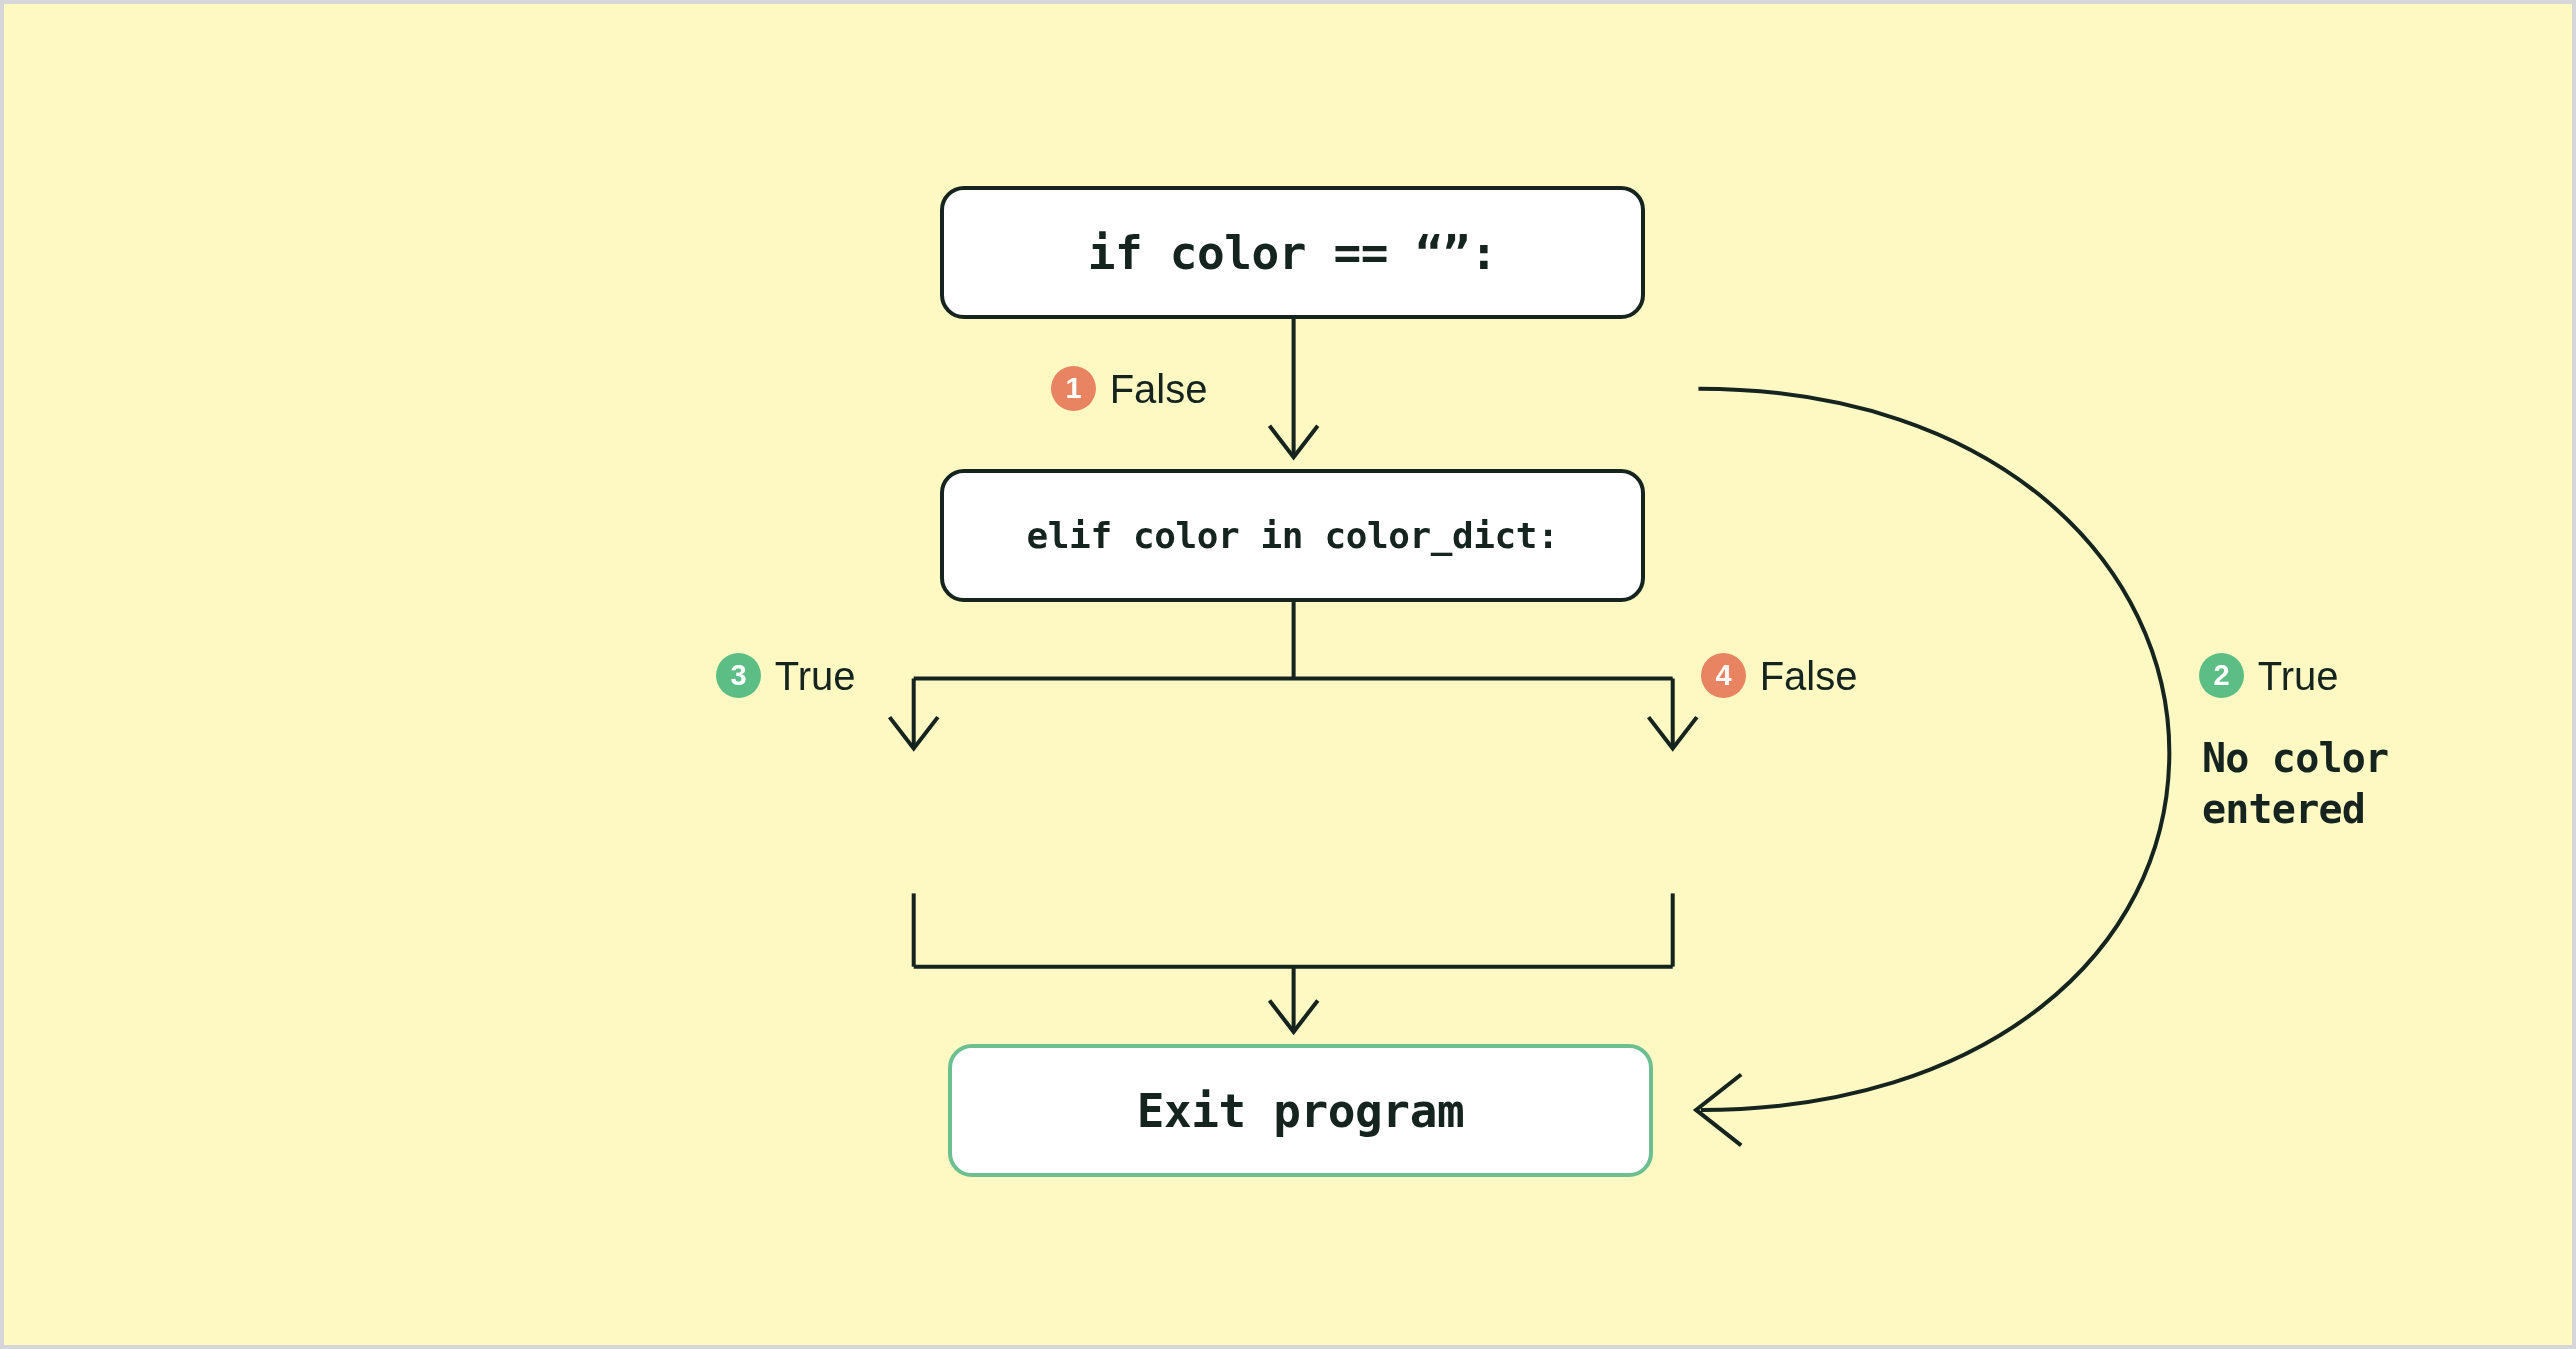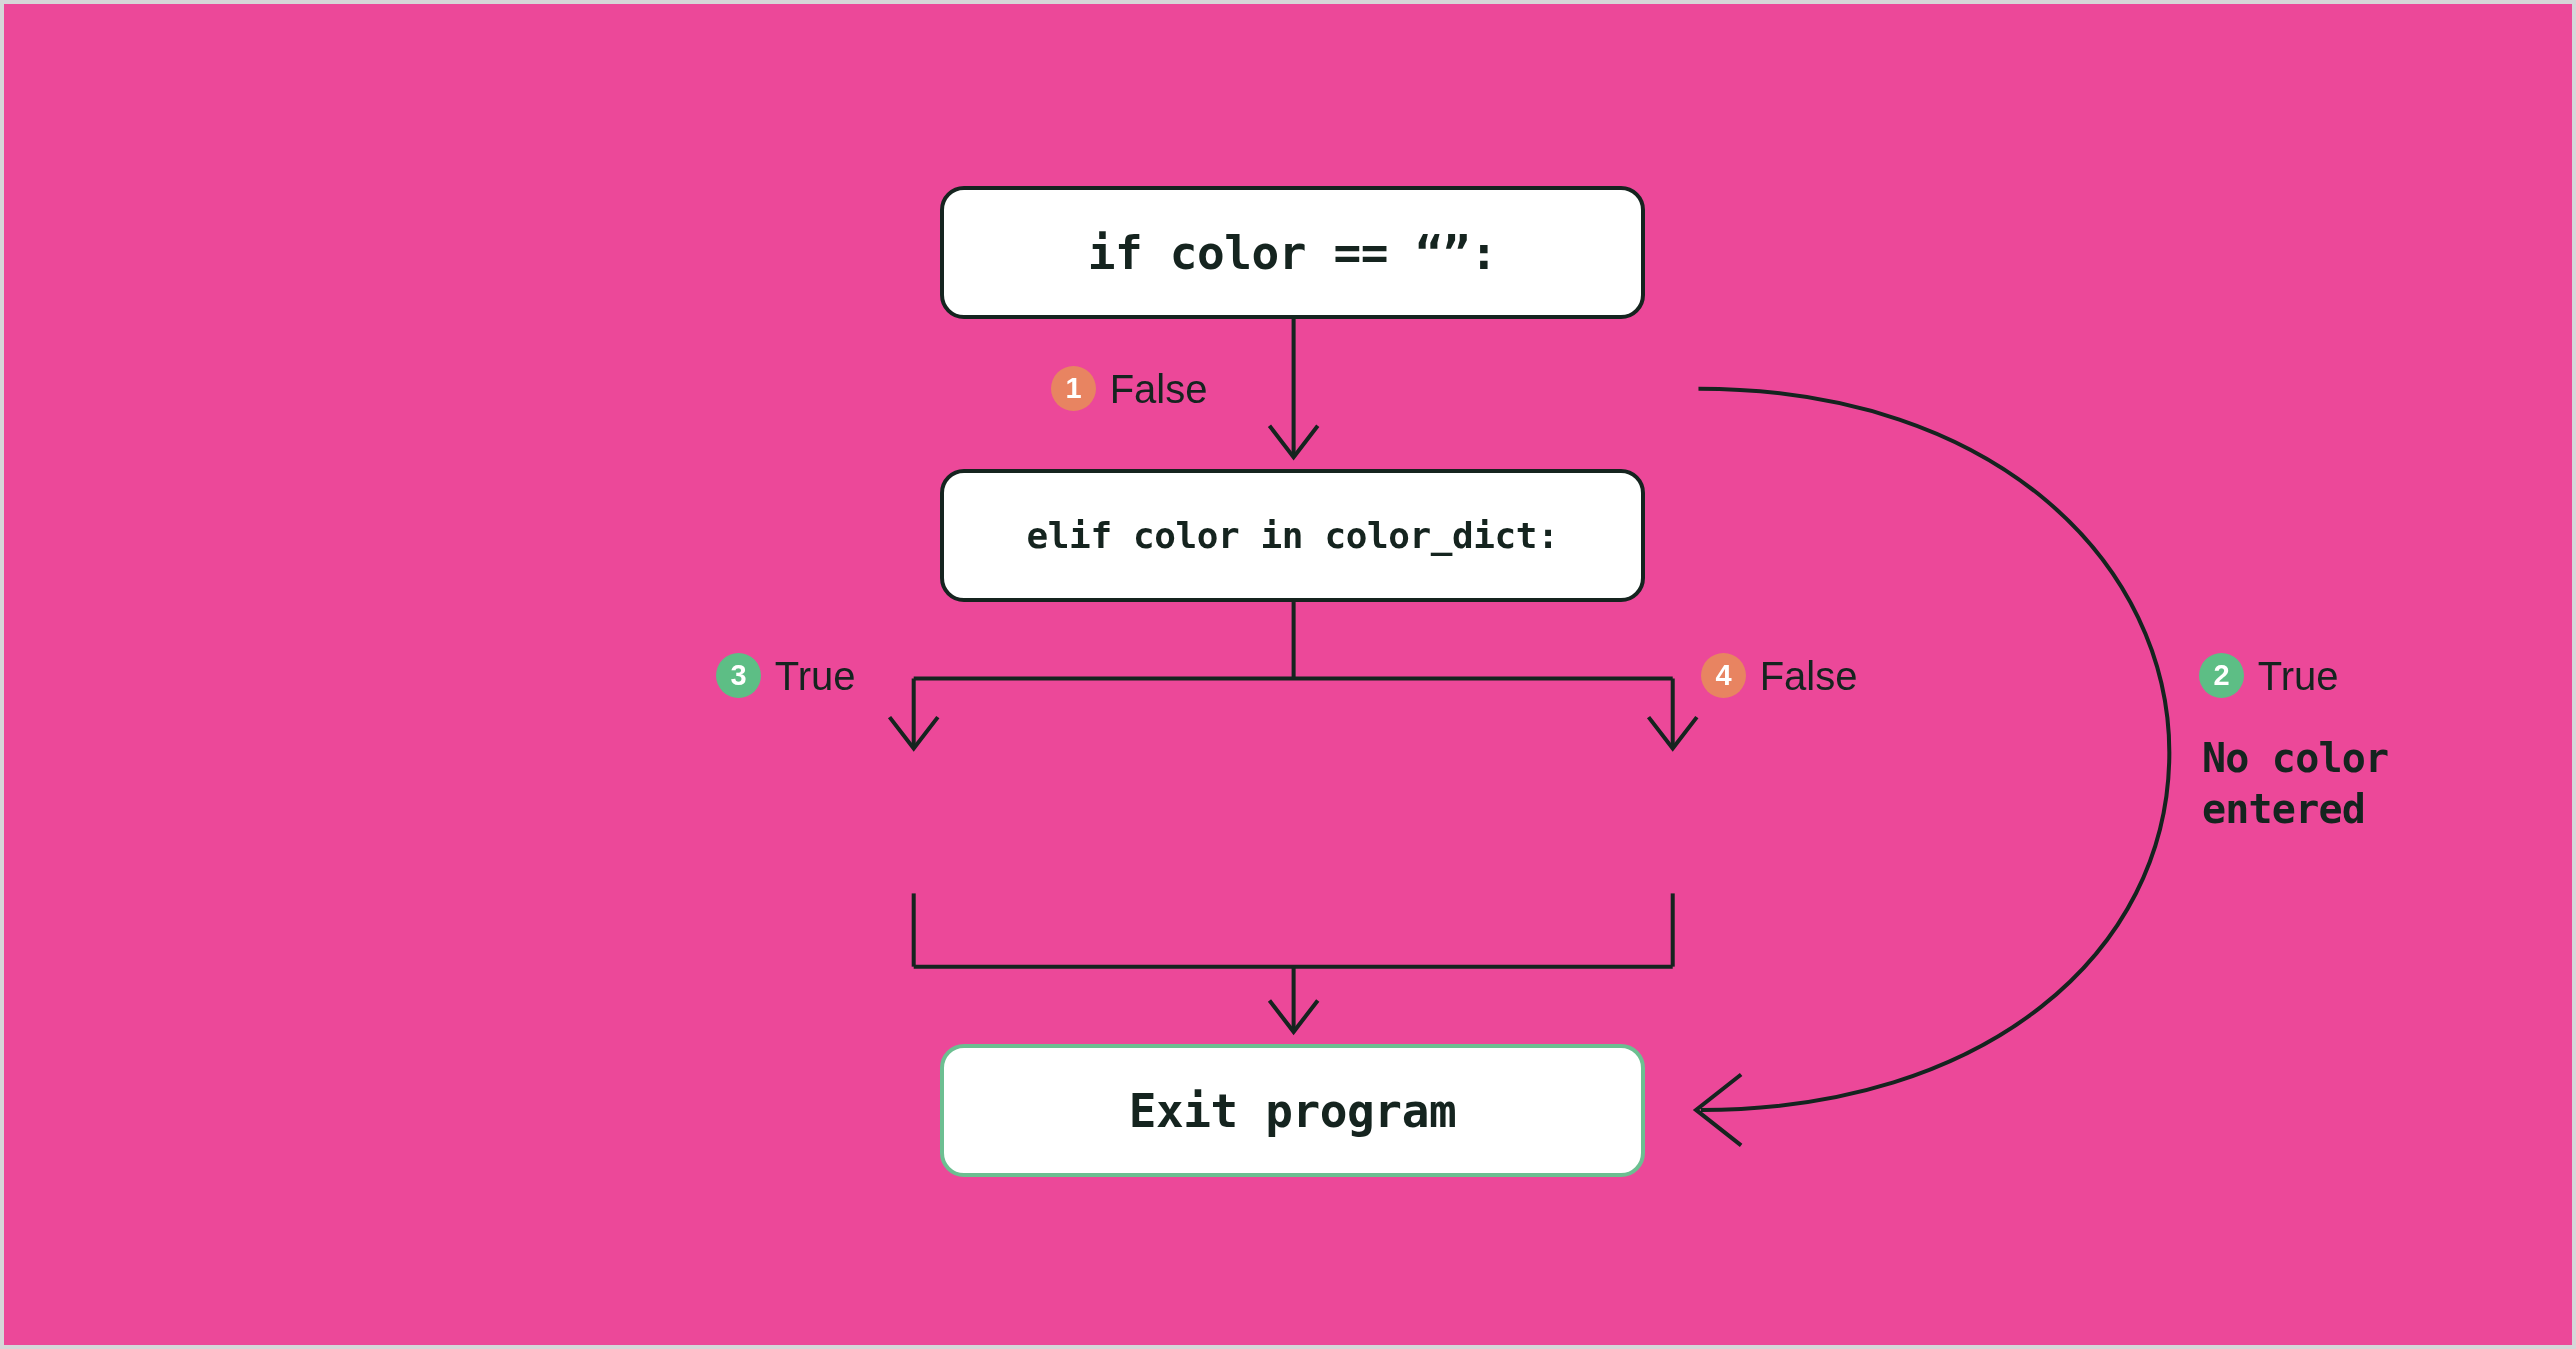--- a/index.html
+++ b/index.html
@@ -11,21 +11,21 @@
     width: 2576px;
     height: 1349px;
     font-family: "Liberation Sans", sans-serif;
   }
 
   #canvas {
     position: relative;
     width: 2576px;
     height: 1349px;
     box-sizing: border-box;
-    background: #ec4899;
+    background: #fef9c3;
     border: 4px solid #d6d6d8;
     overflow: hidden;
   }
 
   
   .node {
     position: absolute;
     box-sizing: border-box;
     background: #ffffff;
     border: 4px solid #15241f;
@@ -34,20 +34,21 @@
     align-items: center;
     justify-content: center;
     color: #15241f;
     font-family: "DejaVu Sans Mono", "Liberation Mono", monospace;
     font-weight: 700;
     letter-spacing: -0.4px;
     white-space: nowrap;
   }
   .node.terminal {
     border-color: #6cbf91;
+    margin-left: 8px;
   }
 
   #node-if        { left: 936px; top: 182px;  width: 705px; height: 133px; font-size: 46px; }
   #node-elif      { left: 936px; top: 465px;  width: 705px; height: 133px; font-size: 36px; }
   #node-prints    { left: 559px;  top: 757px;  width: 705px; height: 133px; font-size: 46px; }
   #node-notfound  { left: 1316px; top: 757px;  width: 705px; height: 133px; font-size: 46px; }
   #node-exit      { left: 936px; top: 1040px; width: 705px; height: 133px; font-size: 46px; }
 
   
   #connectors {

